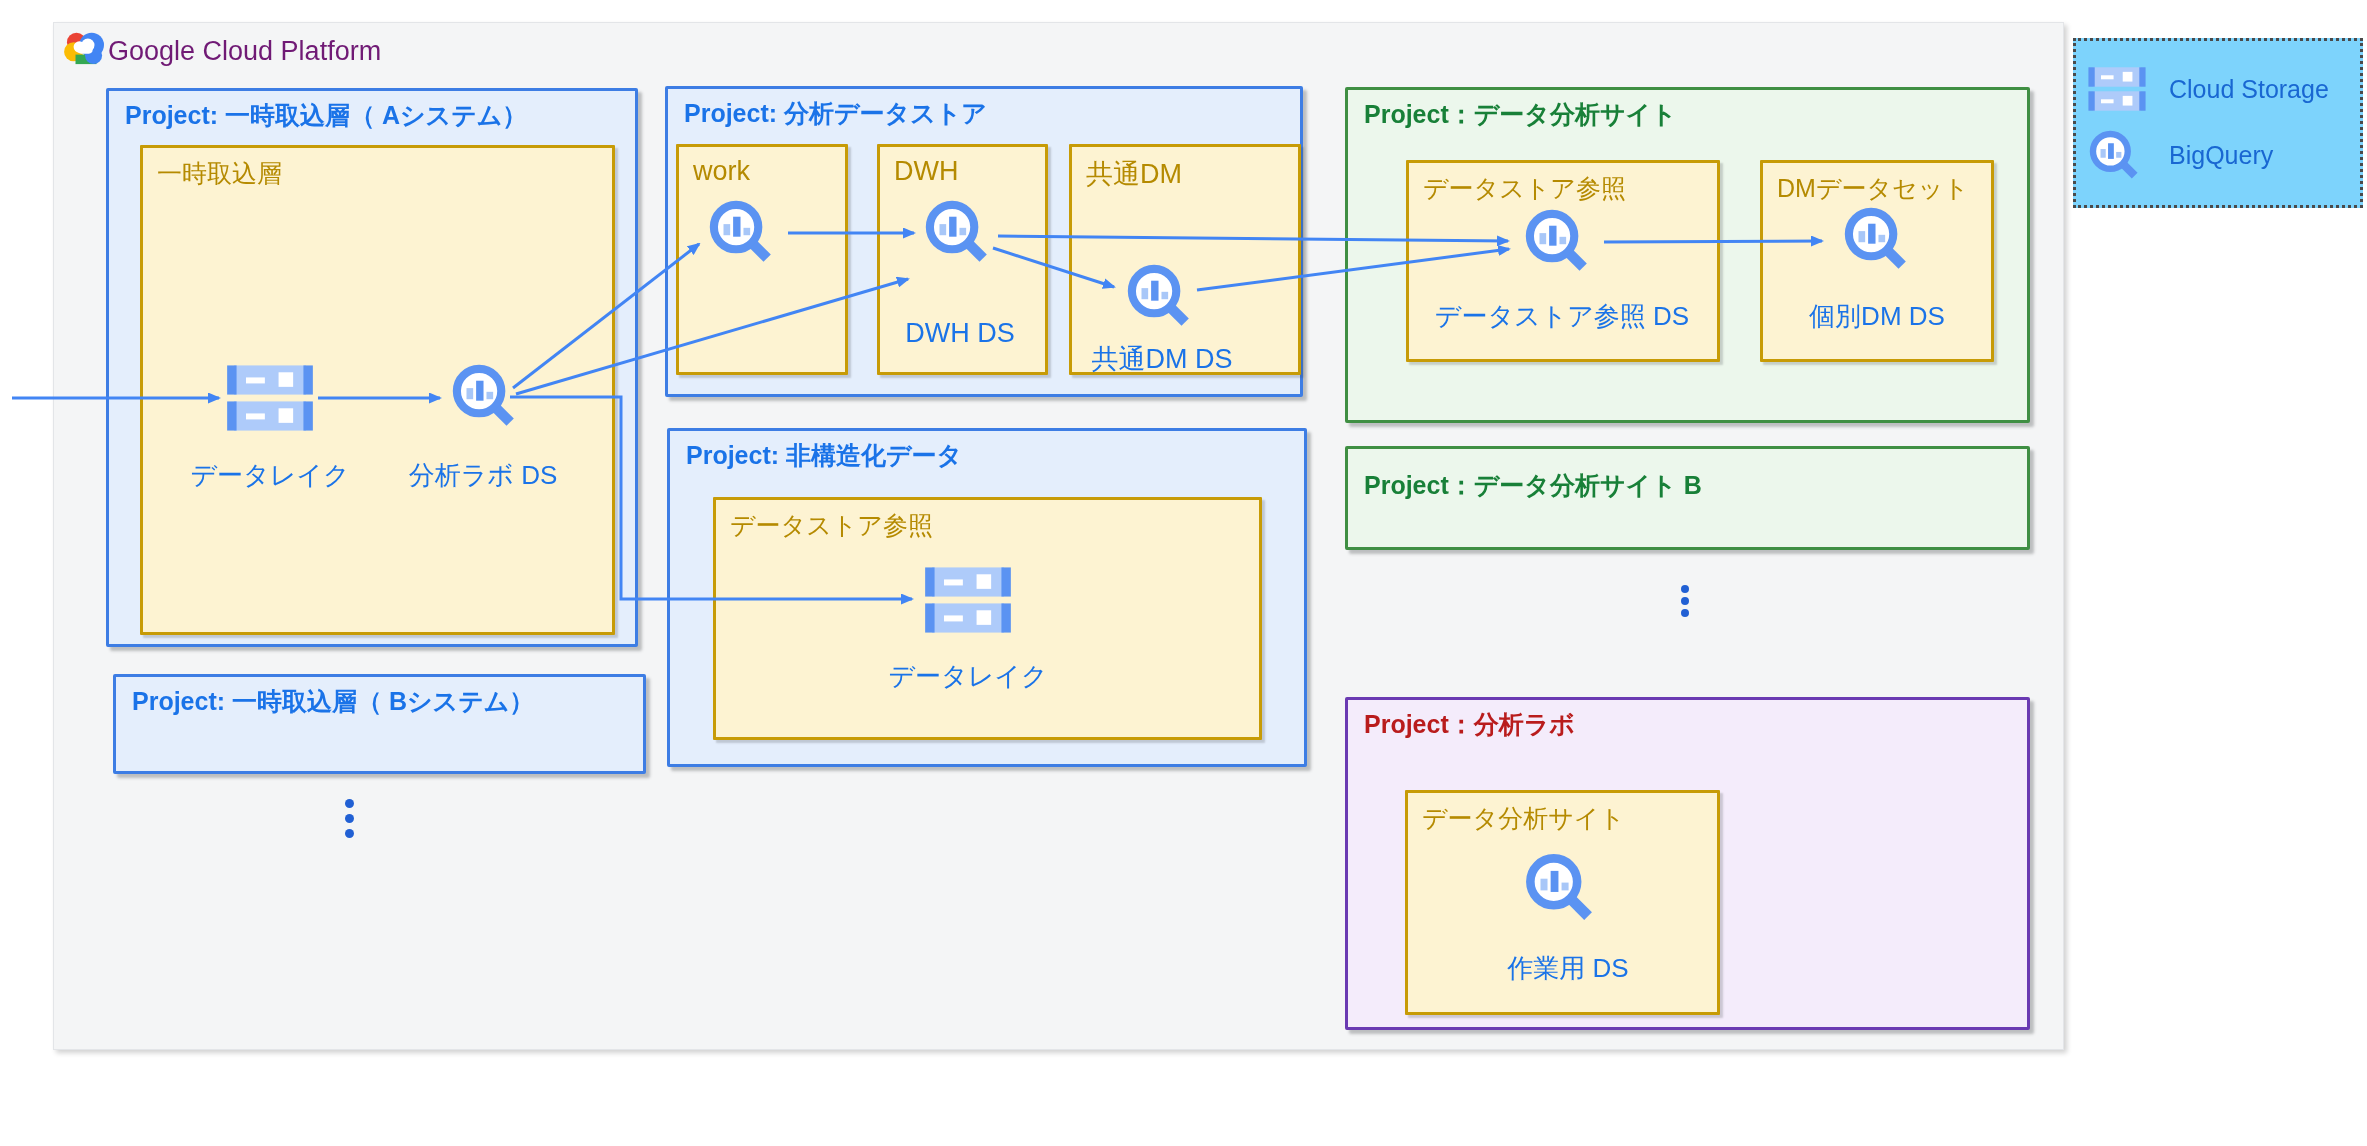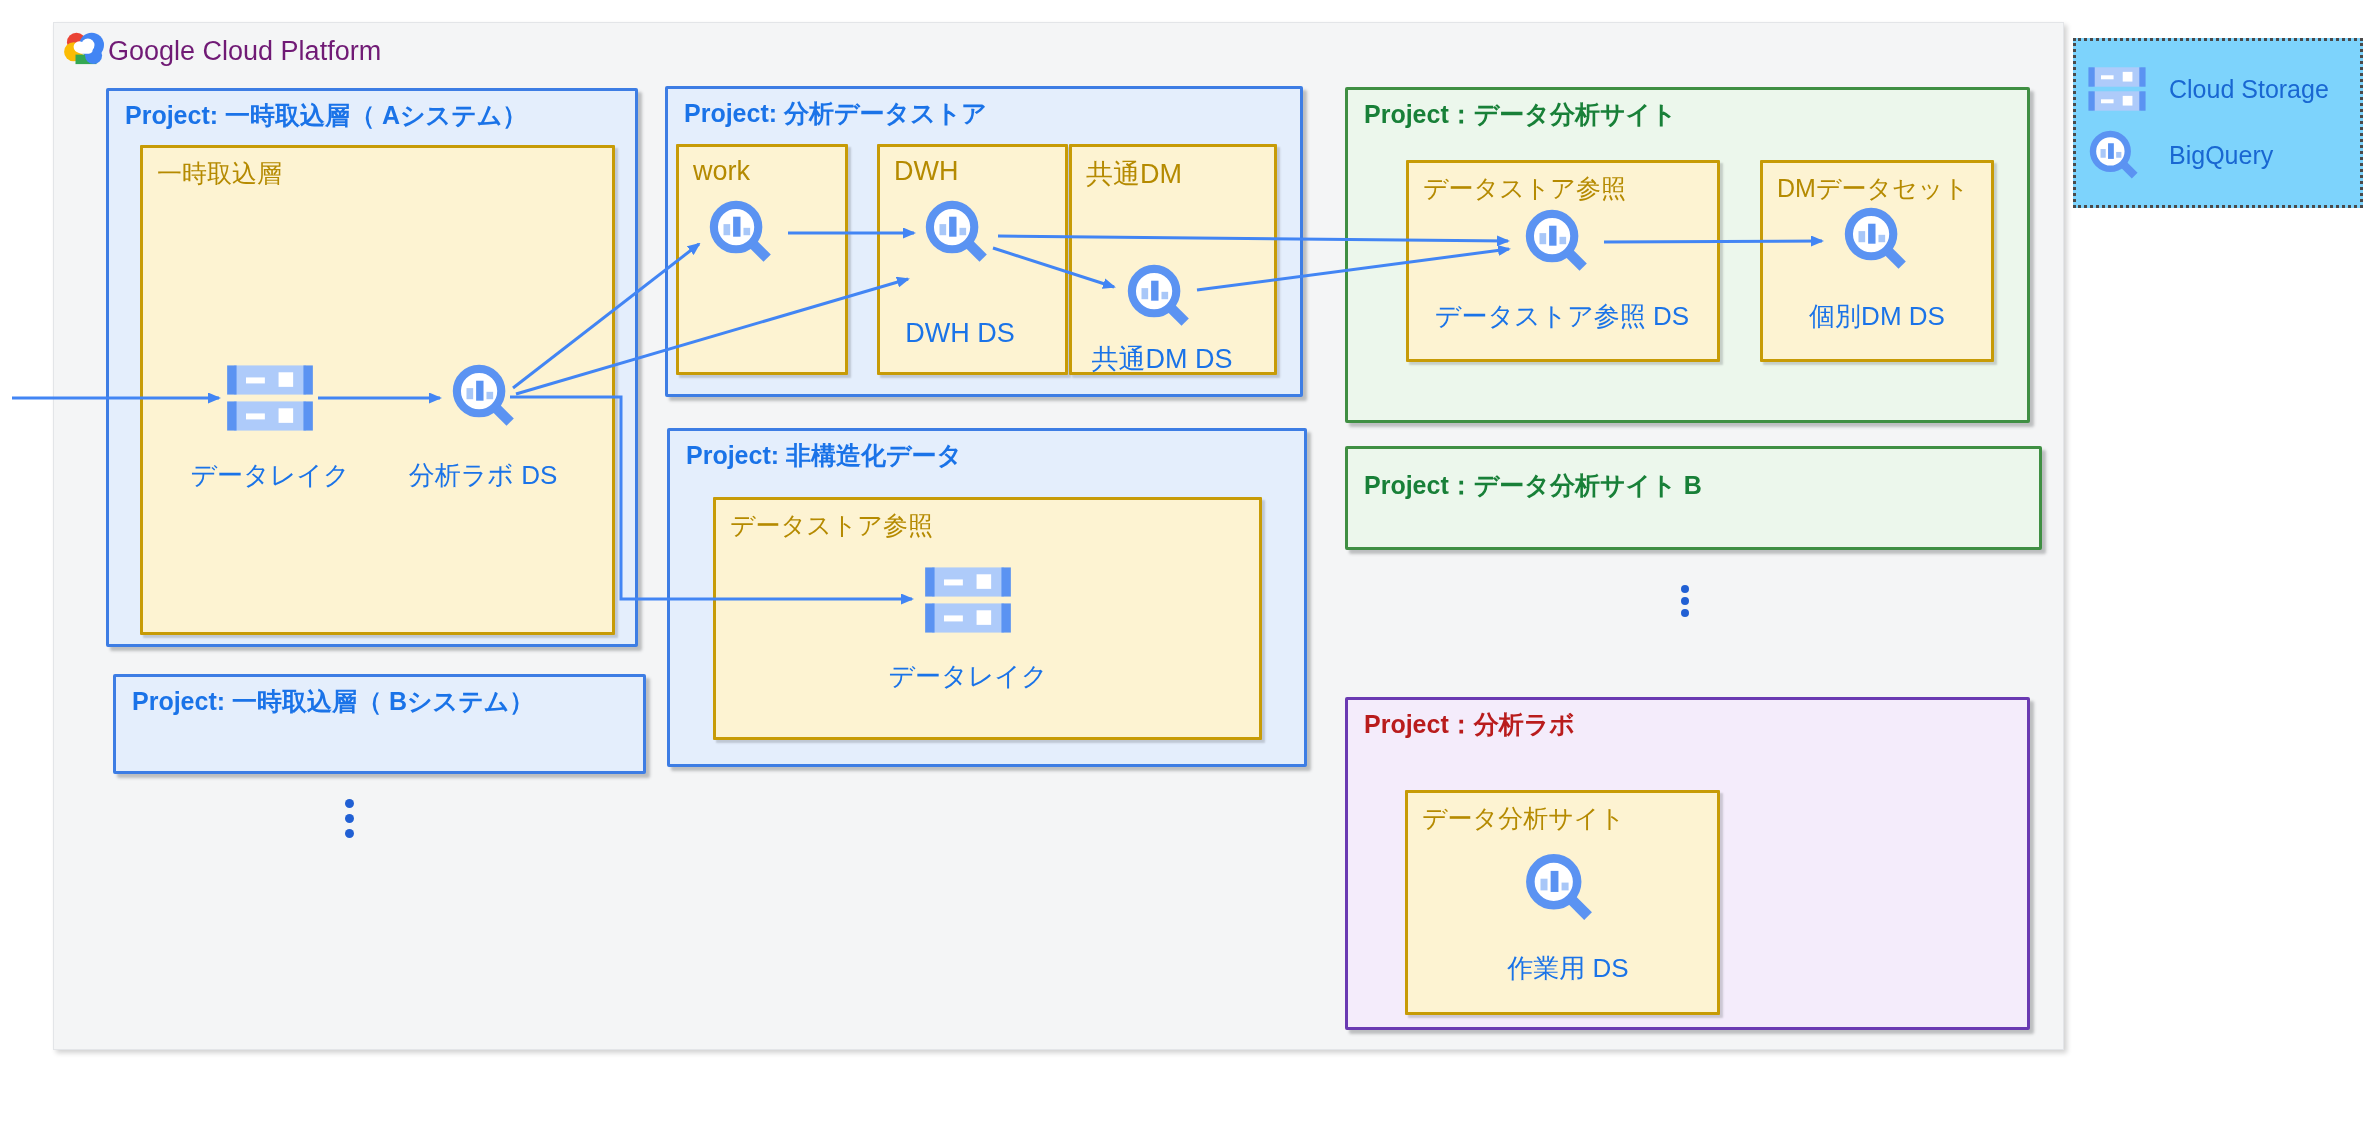--- a/index.html
+++ b/index.html
@@ -129,24 +129,24 @@
     <span></span>
     <span></span>
 </div>
 
 <div class="abs proj blue" style="left:665px;top:86px;width:632px;height:305px;">
   <div class="proj-title">Project: 分析データストア</div>
 </div>
 <div class="abs ybox" style="left:676px;top:144px;width:166px;height:225px;text-decoration:underline;">
   <div class="ybox-label" style="font-size:27px;">work</div>
 </div>
-<div class="abs ybox" style="left:877px;top:144px;width:165px;height:225px;padding-left:20px;">
+<div class="abs ybox" style="left:877px;top:144px;width:165px;height:225px;">
   <div class="ybox-label" style="font-size:27px;">DWH</div>
 </div>
-<div class="abs ybox" style="left:1069px;top:144px;width:202px;height:225px;">
+<div class="abs ybox" style="left:1069px;top:144px;width:202px;height:225px;padding-left:24px;">
   <div class="ybox-label" style="font-size:27px;">共通DM</div>
 </div>
 
 <div class="icon-wrap" style="left:705px;top:196px;">
   <svg width="74" height="74" viewBox="0 0 100 100">
     <circle cx="42" cy="42" r="30" fill="#ffffff" stroke="#5b93f2" stroke-width="11"></circle>
     <rect x="25" y="38" width="9" height="15" fill="#a8c7f8"></rect>
     <rect x="38" y="28" width="10" height="27" fill="#5b93f2"></rect>
     <rect x="52" y="43" width="9" height="10" fill="#a8c7f8"></rect>
     <line x1="65" y1="65" x2="84" y2="84" stroke="#5b93f2" stroke-width="14"></line>
@@ -225,21 +225,21 @@
   <svg width="74" height="74" viewBox="0 0 100 100">
     <circle cx="42" cy="42" r="30" fill="#ffffff" stroke="#5b93f2" stroke-width="11"></circle>
     <rect x="25" y="38" width="9" height="15" fill="#a8c7f8"></rect>
     <rect x="38" y="28" width="10" height="27" fill="#5b93f2"></rect>
     <rect x="52" y="43" width="9" height="10" fill="#a8c7f8"></rect>
     <line x1="65" y1="65" x2="84" y2="84" stroke="#5b93f2" stroke-width="14"></line>
   </svg>
 </div>
 <div class="caption" style="left:1877px;top:299px;">個別DM DS</div>
 
-<div class="abs proj green" style="left:1345px;top:446px;width:679px;height:98px;padding-left:12px;">
+<div class="abs proj green" style="left:1345px;top:446px;width:679px;height:98px;">
   <div class="proj-title" style="top:20px;">Project：データ分析サイト B</div>
 </div>
 <div class="vdots small" style="left:1681px;top:583px;">
   <span></span>
     <span></span>
     <span></span>
 </div>
 
 <div class="abs proj purple" style="left:1345px;top:697px;width:679px;height:327px;">
   <div class="proj-title">Project：分析ラボ</div>

